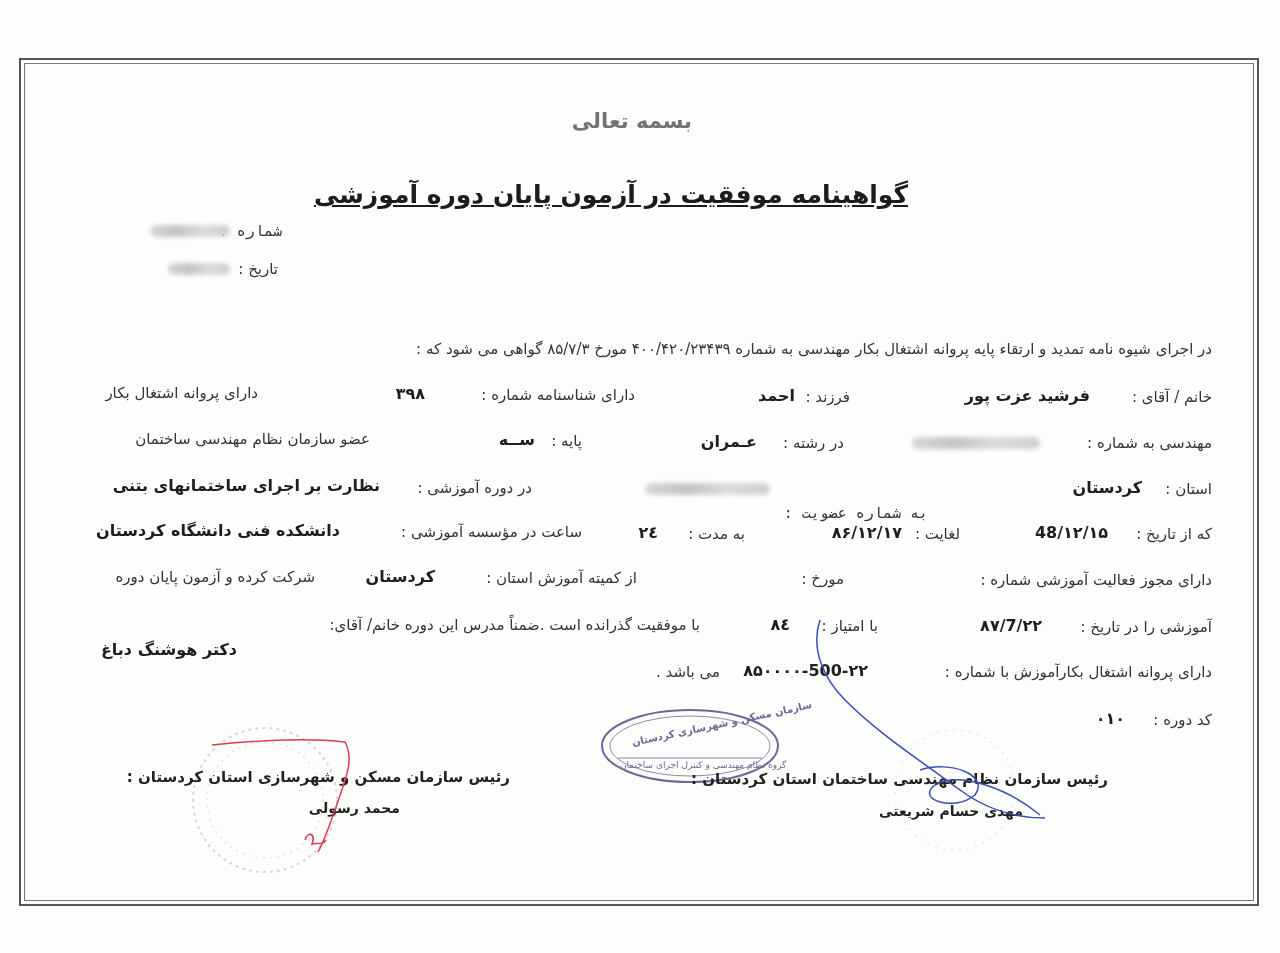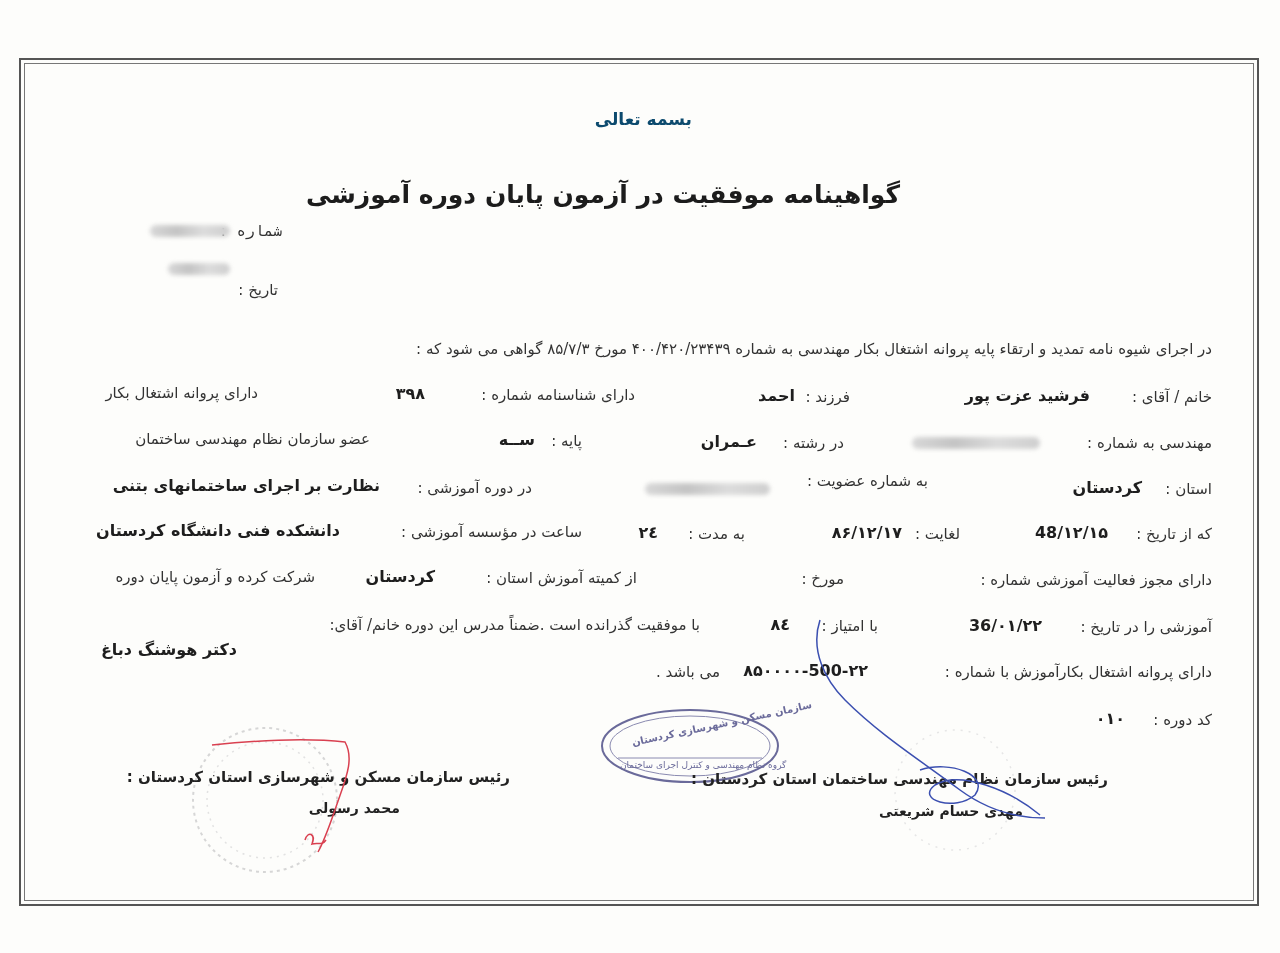--- a/index.html
+++ b/index.html
@@ -14,43 +14,43 @@
       border: 2px solid #555; box-sizing: border-box;
     }
     .frame-inner {
       position: absolute; left: 24px; top: 63px; width: 1230px; height: 838px;
       border: 1px solid #777; box-sizing: border-box;
     }
     .t { position: absolute; white-space: nowrap; direction: rtl; unicode-bidi: embed; }
     .r { text-align: right; }
     .lbl { font-size: 15px; color: #333; }
     .val { font-size: 16px; font-weight: bold; color: #1e1e1e; }
-    .heading-small { font-size: 17px; font-weight: bold; color: #0c4a6e; }
+    .heading-small { font-size: 21px; font-weight: bold; color: #737373; }
     .heading-big { font-size: 25px; font-weight: bold; color: #1c1c1c; }
     .blur {
       position: absolute; height: 12px; border-radius: 6px;
       background: linear-gradient(90deg, #d8d8d8, #c4c4c4, #dcdcdc, #cfcfcf);
       filter: blur(2px);
     }
     .sig-title { font-size: 15px; font-weight: bold; color: #222; }
     .sig-name { font-size: 14px; font-weight: bold; color: #222; }
     svg.overlay { position: absolute; left: 0; top: 0; pointer-events: none; }
   </style>
 </head>
 <body>
 
 <div class="frame-outer"></div>
 <div class="frame-inner"></div>
 
 <div class="t heading-small" style="left:600px; top:109px; width:92px; text-align:center;">بسمه تعالی</div>
-<div class="t heading-big" style="left:380px; top:180px; width:520px; text-align:center;">گواهینامه موفقیت در آزمون پایان دوره آموزشی</div>
+<div class="t heading-big" style="left:388px; top:180px; width:520px; text-align:center;text-decoration:underline;">گواهینامه موفقیت در آزمون پایان دوره آموزشی</div>
 
 <div class="t lbl r" style="right:998px; top:222px;font-family:Liberation Mono, monospace;">شماره :</div>
 <div class="blur" style="left:150px; top:225px; width:80px;"></div>
-<div class="t lbl r" style="right:1002px; top:260px;margin-top:21px;">تاریخ :</div>
+<div class="t lbl r" style="right:1002px; top:260px;">تاریخ :</div>
 <div class="blur" style="left:168px; top:263px; width:62px;"></div>
 
 <div class="t lbl r" style="right:68px; top:340px;">در اجرای شیوه نامه تمدید و ارتقاء پایه پروانه اشتغال بکار مهندسی به شماره ۴۰۰/۴۲۰/۲۳۴۳۹ مورخ ۸۵/۷/۳ گواهی می شود که :</div>
 
 <div class="t lbl r" style="right:68px; top:388px;">خانم / آقای :</div>
 <div class="t val r" style="right:190px; top:386px;">فرشید عزت پور</div>
 <div class="t lbl r" style="right:430px; top:388px;">فرزند :</div>
 <div class="t val r" style="right:485px; top:386px;">احمد</div>
 <div class="t lbl r" style="right:645px; top:386px;text-align:center;">دارای شناسنامه شماره :</div>
 <div class="t val r" style="right:855px; top:384px;">۳۹۸</div>
@@ -59,42 +59,42 @@
 <div class="t lbl r" style="right:68px; top:434px;">مهندسی به شماره :</div>
 <div class="blur" style="left:912px; top:437px; width:128px;"></div>
 <div class="t lbl r" style="right:436px; top:434px;">در رشته :</div>
 <div class="t val r" style="right:523px; top:432px;">عـمران</div>
 <div class="t lbl r" style="right:698px; top:432px;">پایه :</div>
 <div class="t val r" style="right:745px; top:430px;">ســه</div>
 <div class="t lbl r" style="right:910px; top:430px;">عضو سازمان نظام مهندسی ساختمان</div>
 
 <div class="t lbl r" style="right:68px; top:480px;">استان :</div>
 <div class="t val r" style="right:138px; top:478px;">کردستان</div>
-<div class="t lbl r" style="right:352px; top:472px;">به شماره عضویت :</div>
+<div class="t lbl r" style="right:352px; top:504px;font-family:Liberation Mono, monospace;">به شماره عضویت :</div>
 <div class="blur" style="left:645px; top:483px; width:125px;"></div>
 <div class="t lbl r" style="right:748px; top:479px;">در دوره آموزشی :</div>
 <div class="t val r" style="right:900px; top:476px;">نظارت بر اجرای ساختمانهای بتنی</div>
 
 <div class="t lbl r" style="right:68px; top:525px;">که از تاریخ :</div>
 <div class="t val r" style="right:172px; top:523px;">48/۱۲/۱۵</div>
 <div class="t lbl r" style="right:320px; top:525px;">لغایت :</div>
 <div class="t val r" style="right:378px; top:523px;">۸۶/۱۲/۱۷</div>
 <div class="t lbl r" style="right:535px; top:525px;">به مدت :</div>
 <div class="t val r" style="right:622px; top:523px;">۲٤</div>
 <div class="t lbl r" style="right:698px; top:523px;">ساعت در مؤسسه آموزشی :</div>
 <div class="t val r" style="right:940px; top:521px;">دانشکده فنی دانشگاه کردستان</div>
 
 <div class="t lbl r" style="right:68px; top:571px;">دارای  مجوز فعالیت آموزشی شماره :</div>
 <div class="t lbl r" style="right:436px; top:570px;">مورخ :</div>
 <div class="t lbl r" style="right:643px; top:569px;">از کمیته آموزش استان :</div>
 <div class="t val r" style="right:845px; top:567px;">کردستان</div>
 <div class="t lbl r" style="right:965px; top:568px;">شرکت کرده و آزمون پایان دوره</div>
 
 <div class="t lbl r" style="right:68px; top:618px;">آموزشی را در تاریخ :</div>
-<div class="t val r" style="right:238px; top:616px;">36/۰۱/۲۲</div>
+<div class="t val r" style="right:238px; top:616px;">۸۷/7/۲۲</div>
 <div class="t lbl r" style="right:402px; top:617px;">با امتیاز :</div>
 <div class="t val r" style="right:490px; top:615px;">۸٤</div>
 <div class="t lbl r" style="right:580px; top:616px;">با موفقیت گذرانده است .ضمناً مدرس این دوره خانم/ آقای:</div>
 <div class="t val r" style="right:1043px; top:613px;margin-top:27px;">دکتر هوشنگ دباغ</div>
 
 <div class="t lbl r" style="right:68px; top:663px;">دارای پروانه اشتغال بکارآموزش با شماره :</div>
 <div class="t val r" style="right:412px; top:661px;">۸۵۰۰۰۰-500-۲۲</div>
 <div class="t lbl r" style="right:560px; top:663px;">می باشد .</div>
 
 <div class="t lbl r" style="right:68px; top:711px;">کد دوره :</div>

